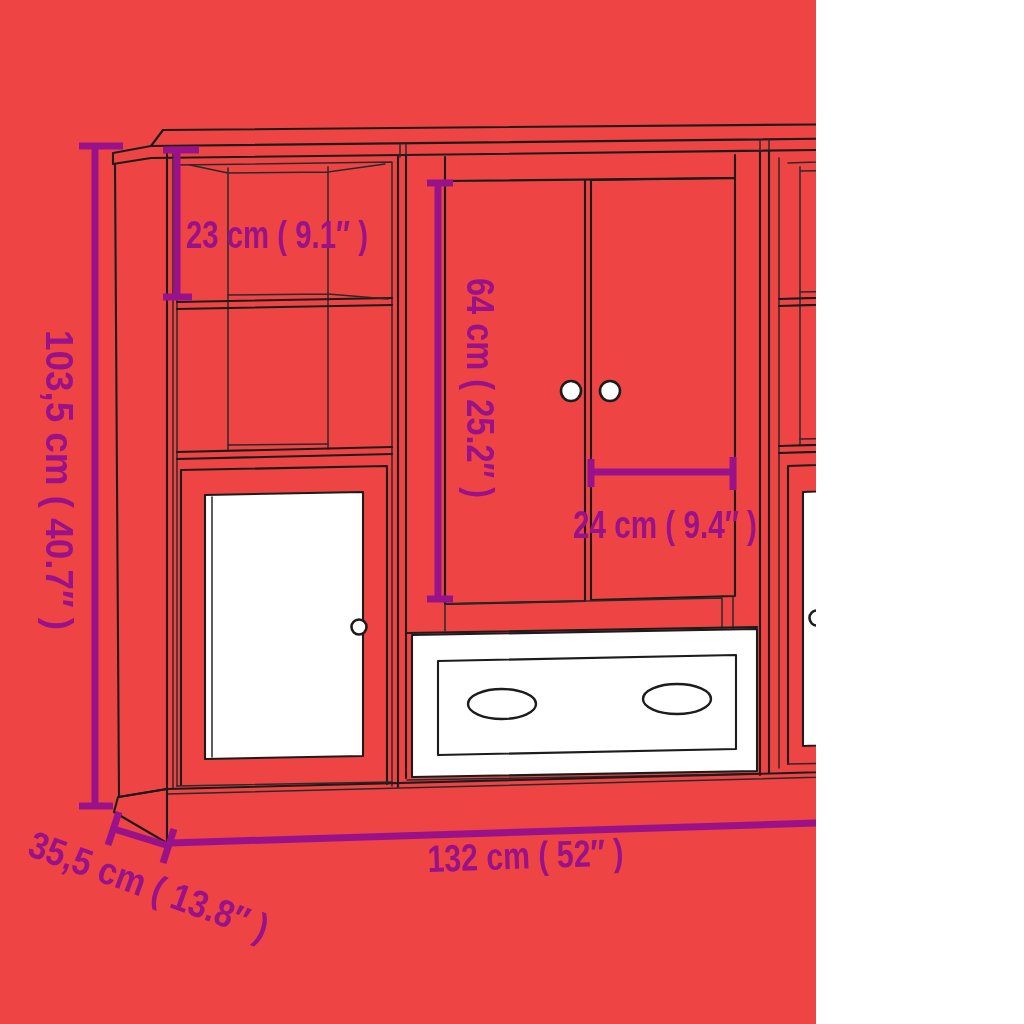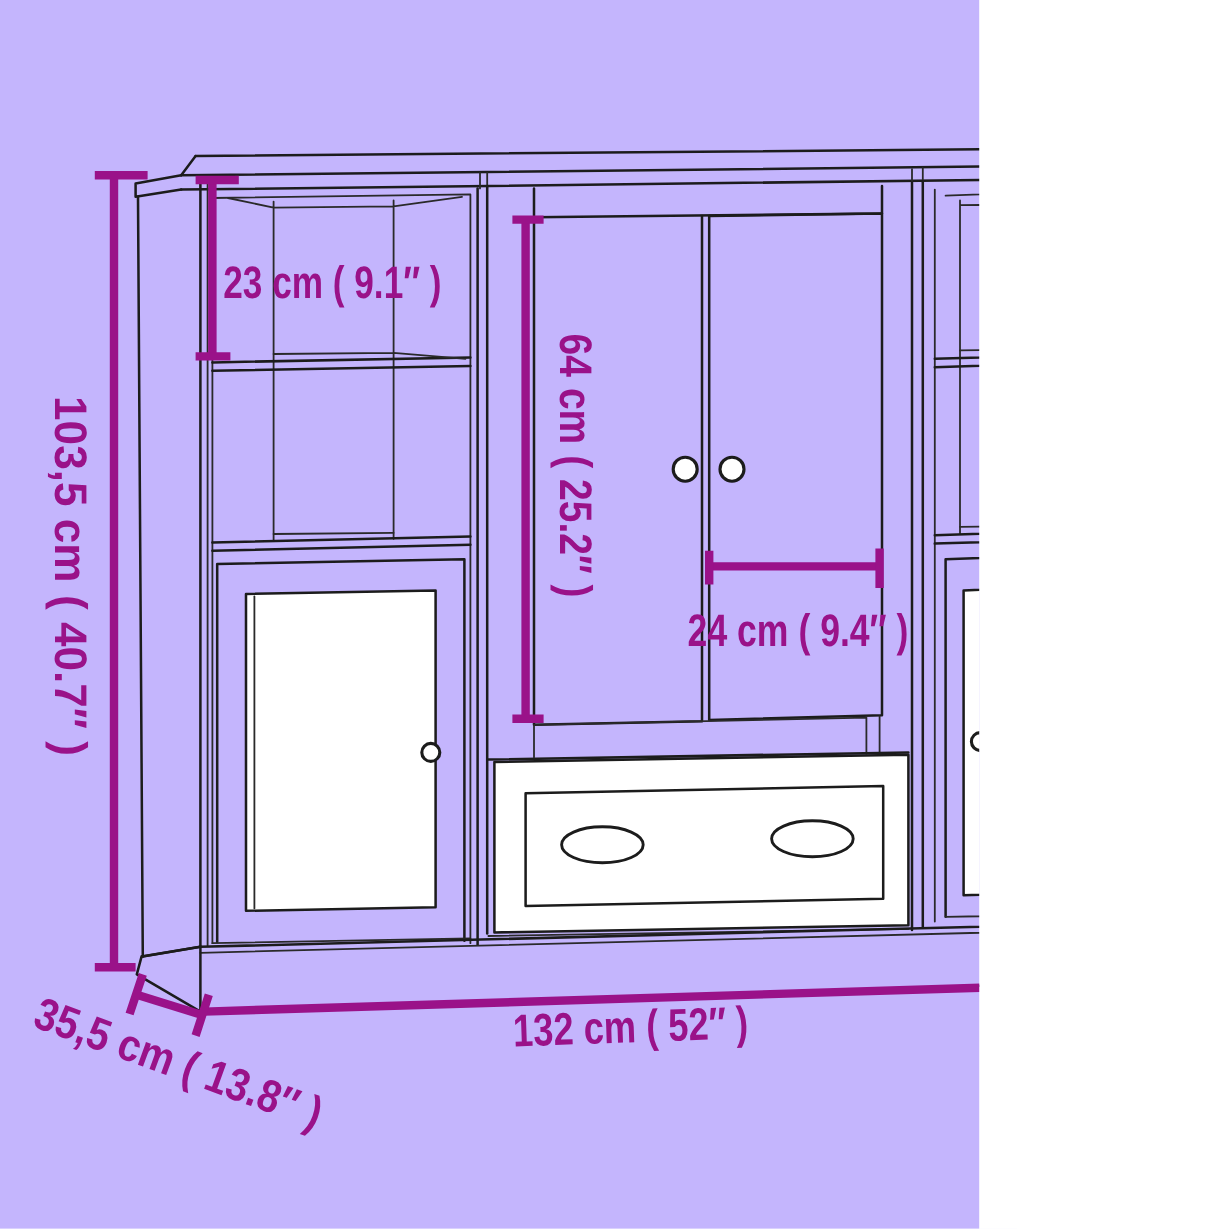--- a/index.html
+++ b/index.html
@@ -1,16 +1,16 @@
 <!DOCTYPE html>
 <html><head>
 <meta charset="utf-8">
 <style>
   html,body{margin:0;padding:0;background:#ffffff;}
-  .stage{width:816px;height:1024px;position:relative;background:#c4b5fd;overflow:hidden;}
+  .stage{width:816px;height:1024px;position:relative;background:#ef4444;overflow:hidden;}
   svg{display:block;}
   .ln{stroke:#1c1c1c;stroke-width:2.1;fill:none;stroke-linecap:round;stroke-linejoin:round;}
   .ln-thin{stroke:#2a2a2a;stroke-width:1.5;fill:none;stroke-linecap:round;}
   .panel{fill:#ffffff;stroke:#1c1c1c;stroke-width:2.1;stroke-linejoin:round;}
   .knob{fill:#ffffff;stroke:#1c1c1c;stroke-width:2.6;}
   .handle{fill:#ffffff;stroke:#1c1c1c;stroke-width:2.4;}
   .dim{stroke:#9a1289;stroke-width:7;fill:none;stroke-linecap:butt;}
   .dim-text{fill:#9a1289;font-family:"Liberation Sans", sans-serif;font-weight:bold;font-size:38px;}
 </style>
 </head>

